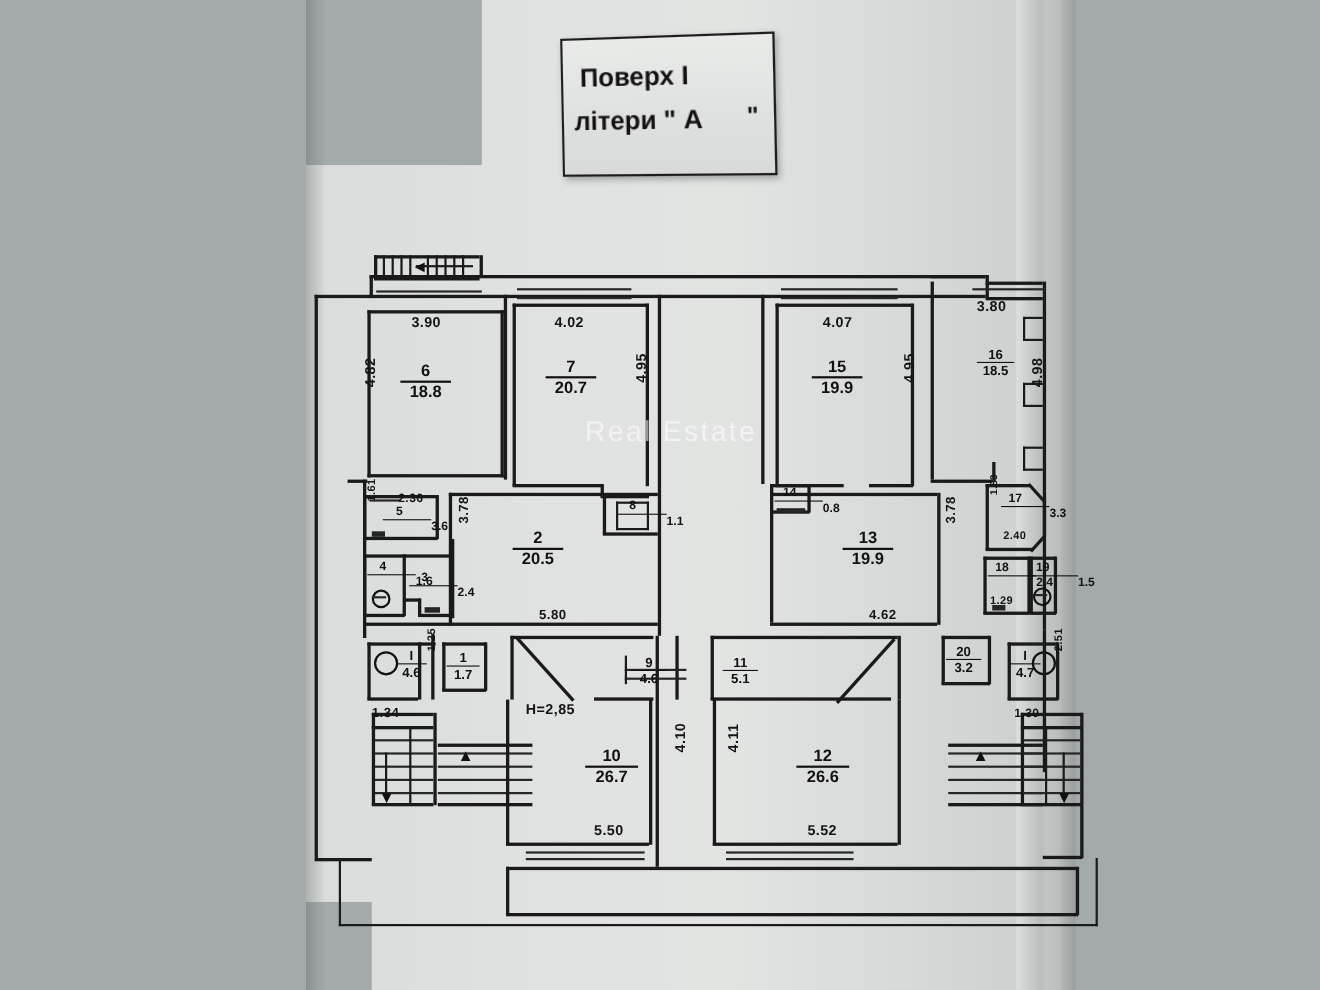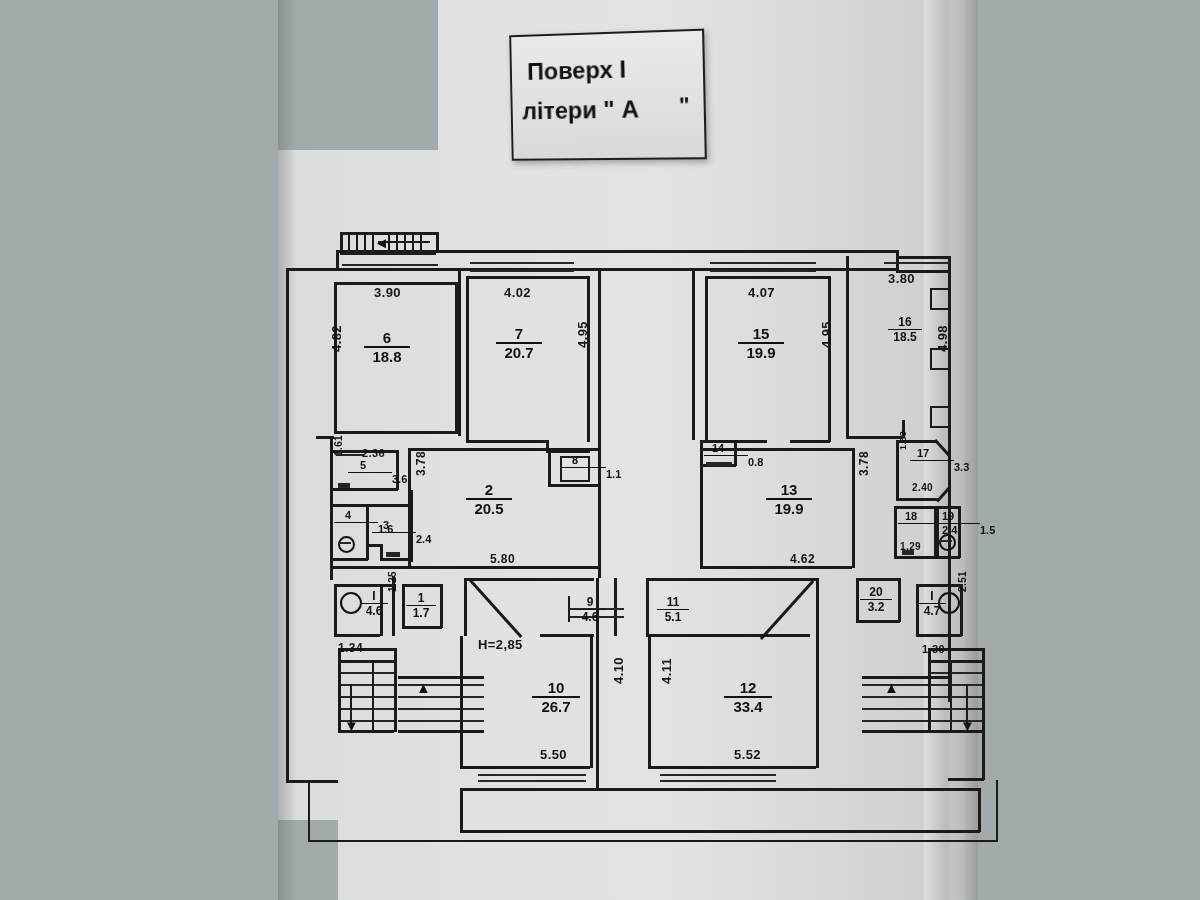--- a/index.html
+++ b/index.html
@@ -474,20 +474,21 @@
     <div class="room sm" style="left:657px;top:596px;width:32px;">
       <div class="num">11</div>
       <div class="area">5.1</div>
     </div>
     <div class="room" style="left:532px;top:680px;width:48px;">
       <div class="num">10</div>
       <div class="area">26.7</div>
     </div>
     <div class="room" style="left:724px;top:680px;width:48px;">
       <div class="num">12</div>
-      <div class="area">33.4</div>
+      <div class="area">26.6</div>
     </div>
   </div>
 
   <div class="wm">
+    <div class="w2">Real Estate</div>
   </div>
 
 </div>
 
 </body></html>

